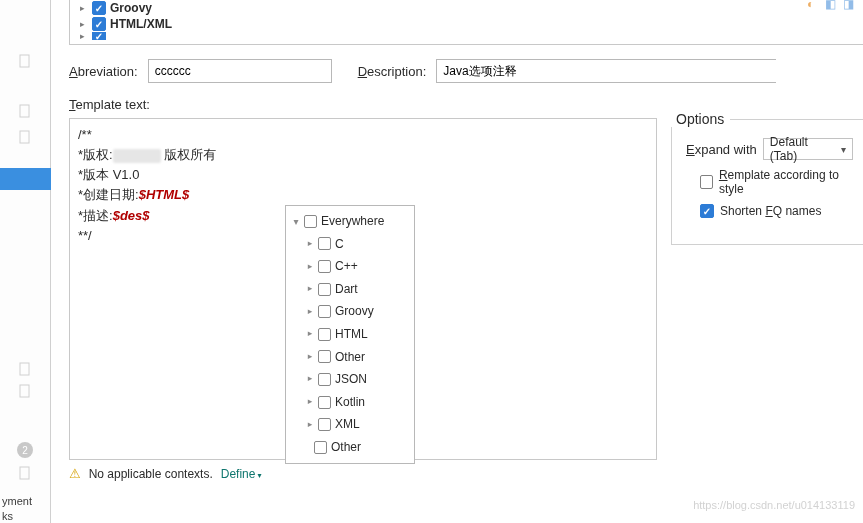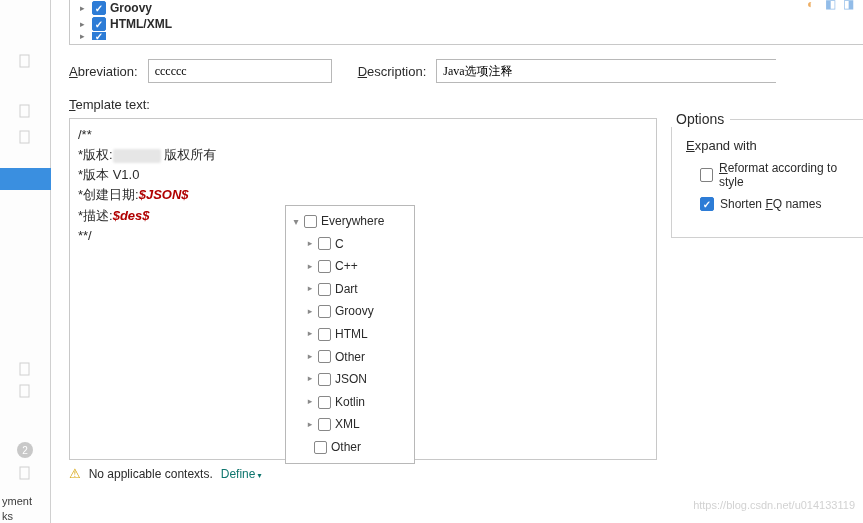--- a/index.html
+++ b/index.html
@@ -66,21 +66,21 @@
       content: "✓"; color: #fff; font-weight: bold; font-size: 10px;
     }
     .tree-label { font-weight: 600; }
     .form-row {
       display: flex; align-items: center; gap: 10px; margin-bottom: 14px;
     }
     .lbl { font-size: 13px; }
     .lbl .mn { text-decoration: underline; }
     .txtinput {
       border: 1px solid #b8b8b8; height: 24px; padding: 0 6px;
-      font-size: 12px; font-family: Liberation Serif, serif;
+      font-size: 12px; font-family: Liberation Sans, sans-serif;
     }
     .abbr-input { width: 184px; }
     .desc-input { width: 340px; border-right: none; }
     .section-split {
       display: flex; gap: 14px; align-items: flex-start;
     }
     .left-col { width: 588px; }
     .template-label { margin-bottom: 6px; display: block; }
     .template-box {
       width: 100%; height: 342px; border: 1px solid #c8c8c8;
@@ -229,21 +229,21 @@
       <input class="txtinput desc-input" value="Java选项注释" style="">
     </div>
 
     <div class="section-split">
       <div class="left-col">
         <span class="lbl template-label"><span class="mn">T</span><span>emplate text:</span></span>
         <div class="template-box">
           <div class="tline">/**</div>
           <div class="tline"><span>*版权:</span><span class="blurbox"></span><span> 版权所有</span></div>
           <div class="tline">*版本 V1.0</div>
-          <div class="tline"><span>*创建日期:</span><span class="tvar-red">$JSON$</span></div>
+          <div class="tline"><span>*创建日期:</span><span class="tvar-red">$HTML$</span></div>
           <div class="tline"><span>*描述:</span><span class="tvar-red">$des$</span></div>
           <div class="tline">**/</div>
 
           <div class="context-popup">
             <div class="ctx-row">
               <span class="ctx-chev down">▾</span>
               <span class="ctx-check"></span>
               <span>Everywhere</span>
             </div>
             <div class="ctx-row" style="padding-left:14px">
@@ -304,24 +304,27 @@
           <span class="define-link"><span>Define</span><span class="caret">▾</span></span>
         </div>
       </div>
 
       <div class="right-col">
 
         <div class="options-box">
           <div class="options-title">Options</div>
           <div class="opt-row">
             <span class="lbl"><span class="mn">E</span><span>xpand with</span></span>
+            <div class="sel">
+                <span>Default (Tab)</span>
+              </div>
           </div>
           <div class="opt-row" style="padding-left:14px">
             <span class="opt-check"></span>
-            <span><span class="mn" style="text-decoration:underline">R</span><span>eformat according to style</span></span>
+            <span><span class="mn" style="text-decoration:underline">R</span><span>emplate according to style</span></span>
           </div>
           <div class="opt-row" style="padding-left:14px">
             <span class="opt-check checked"></span>
             <span><span>Shorten </span><span class="mn" style="text-decoration:underline">F</span><span>Q names</span></span>
           </div>
         </div>
       </div>
     </div>
   </div>
 </div>

